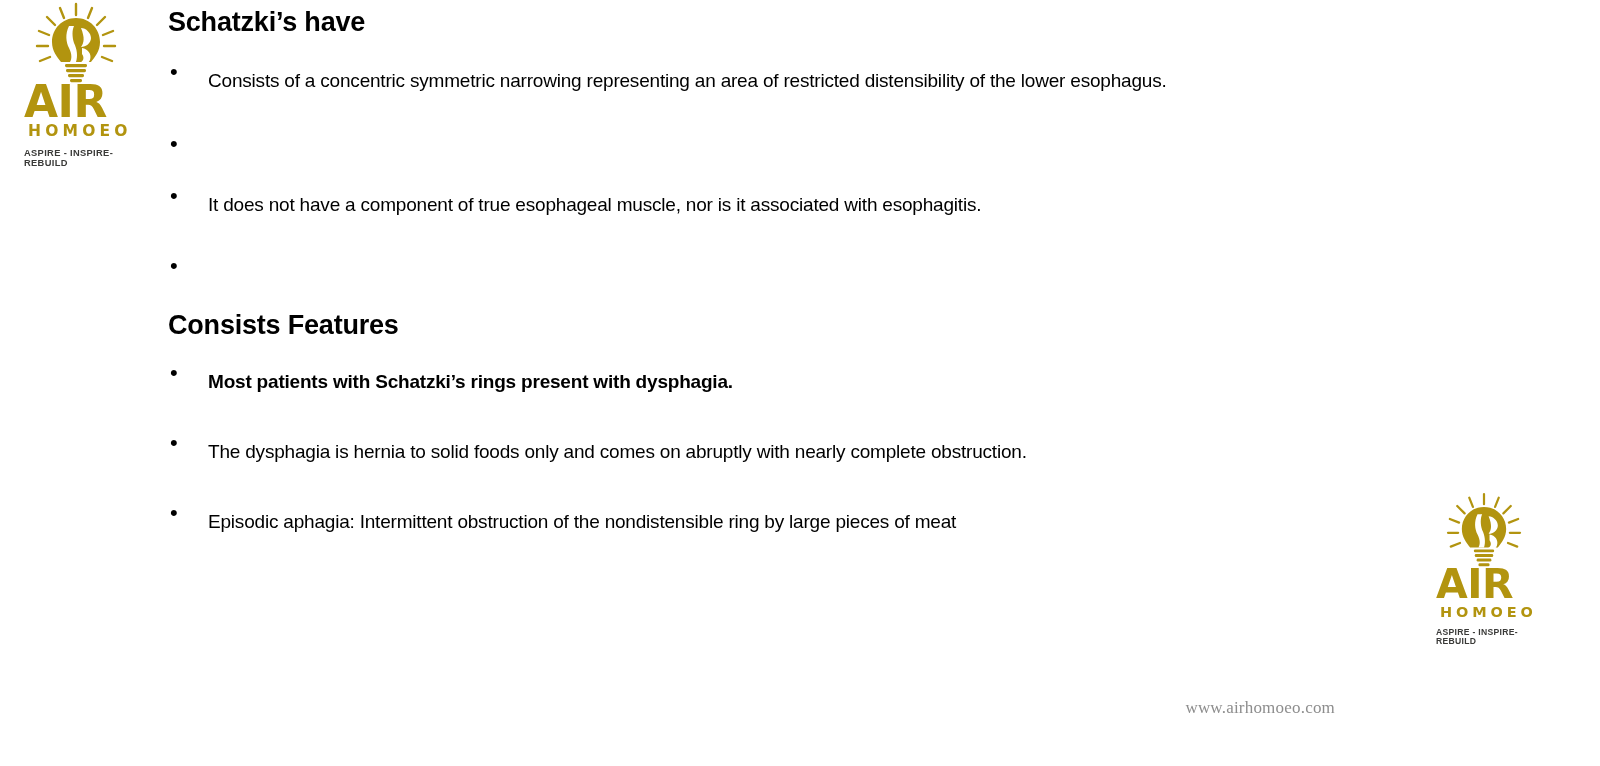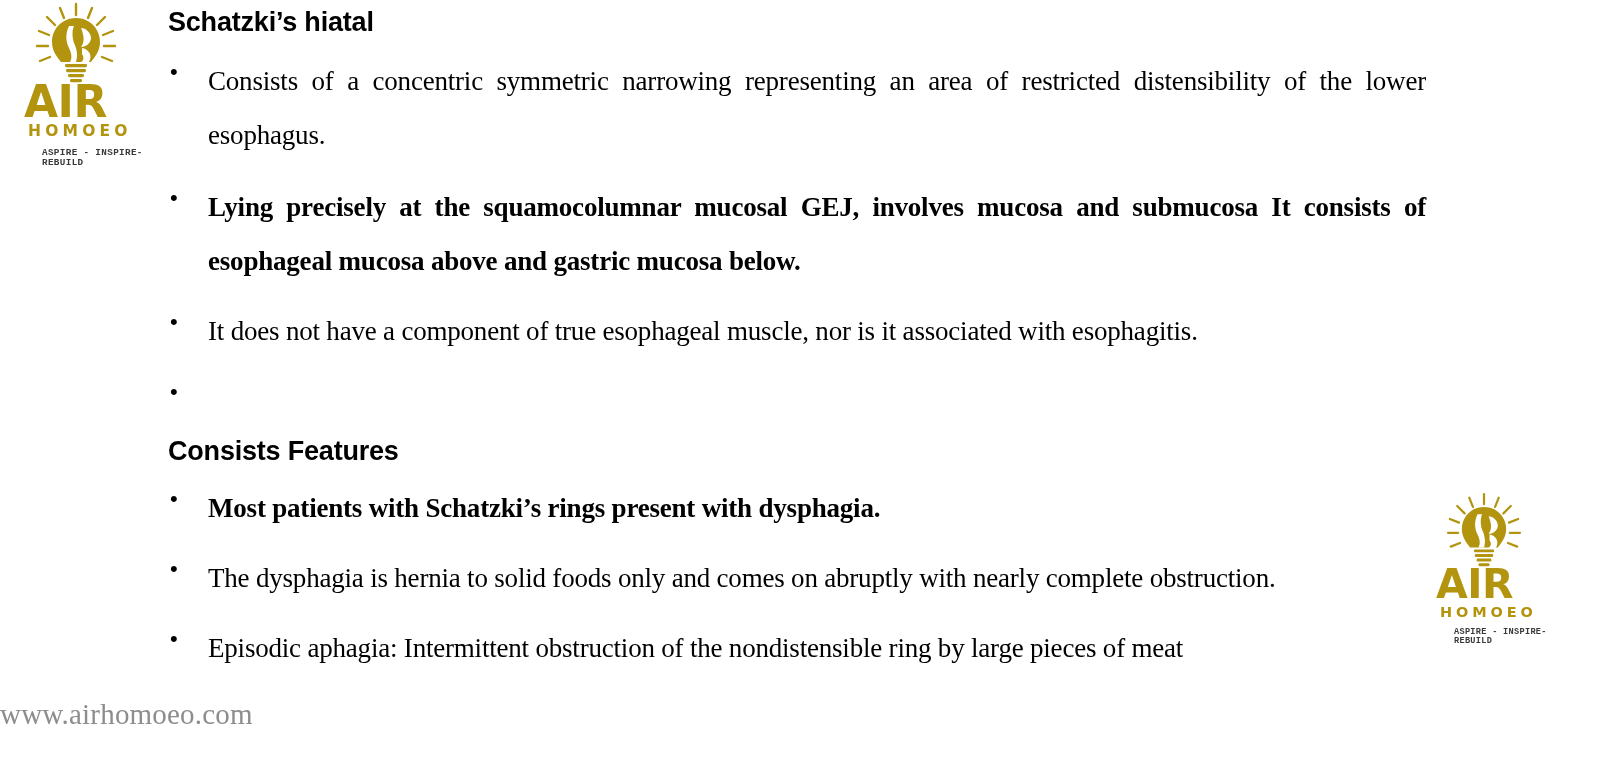--- a/index.html
+++ b/index.html
@@ -61,25 +61,24 @@
   .logo-word {
     font-family: "DejaVu Sans", sans-serif;
     font-weight: bold;
     color: #B2940F;
     line-height: 1.1;
   }
   .logo-top .logo-word { font-size: 15.5px; letter-spacing: 4.2px; margin-top: 1px; padding-left: 4px; }
   .logo-bottom .logo-word { font-size: 14.5px; letter-spacing: 3.9px; margin-top: 1px; padding-left: 4px; }
 
   .logo-tag {
-    font-family: Liberation Mono, monospace;
+    font-family: Liberation Sans, sans-serif;
     font-weight: bold;
     color: #3a3a38;
     line-height: 1.1;
-    margin-left: 18px;
   }
   .logo-top .logo-tag { font-size: 9.3px; letter-spacing: 0.35px; margin-top: 7px; }
   .logo-bottom .logo-tag { font-size: 8.6px; letter-spacing: 0.3px; margin-top: 7px; }
 
   
   .content {
     position: absolute;
     left: 168px;
     top: 0;
     width: 1258px;
@@ -111,43 +110,43 @@
     flex: 0 0 38px;
     font-size: 22px;
     line-height: 36px;
     color: #000000;
     text-align: left;
     padding-left: 2px;
   }
 
   .bullet-text {
     flex: 1 1 auto;
-    font-family: Liberation Serif, serif;
-    font-size: 27px;
+    font-family: Liberation Sans, sans-serif;
+    font-size: 19px;
     line-height: 54px;
     color: #000000;
     letter-spacing: -0.2px;
   }
   .bullet-text.justify {
     text-align: justify;
     text-align-last: left;
   }
   .bullet-text.bold {
     font-weight: bold;
   }
 
   
   .watermark {
     position: absolute;
     left: 0;
     top: 698px;
     width: 1335px;
-    text-align: left;
+    text-align: right;
     font-family: "Liberation Serif", serif;
-    font-size: 29px;
+    font-size: 17px;
     color: #8d8d8d;
     letter-spacing: 0.2px;
   }
 </style>
 </head>
 <body>
 
 <div class="slide">
 
   <div class="logo logo-top">
@@ -174,30 +173,29 @@
       <rect x="44" y="72" width="16" height="3.2" rx="1.4" fill="#B2940F"></rect>
       <rect x="46" y="77" width="12" height="3.2" rx="1.4" fill="#B2940F"></rect>
     </svg>
     <div class="logo-air">AIR</div>
     <div class="logo-word">HOMOEO</div>
     <div class="logo-tag">ASPIRE - INSPIRE- REBUILD</div>
   </div>
 
   <div class="content">
 
-    <h1 class="heading">Schatzki’s hiatal</h1>
+    <h1 class="heading">Schatzki’s have</h1>
 
     <div class="bullet-row">
       <div class="bullet-dot">•</div>
       <div class="bullet-text justify">Consists of a concentric symmetric narrowing representing an area of restricted distensibility of the lower esophagus.</div>
     </div>
 
     <div class="bullet-row">
       <div class="bullet-dot">•</div>
-      <div class="bullet-text justify bold">Lying precisely at the squamocolumnar mucosal GEJ, involves mucosa and submucosa It consists of esophageal mucosa above and gastric mucosa below.</div>
     </div>
 
     <div class="bullet-row tight">
       <div class="bullet-dot">•</div>
       <div class="bullet-text">It does not have a component of true esophageal muscle, nor is it associated with esophagitis.</div>
     </div>
 
     <div class="bullet-row tight">
       <div class="bullet-dot">•</div>
     </div>

